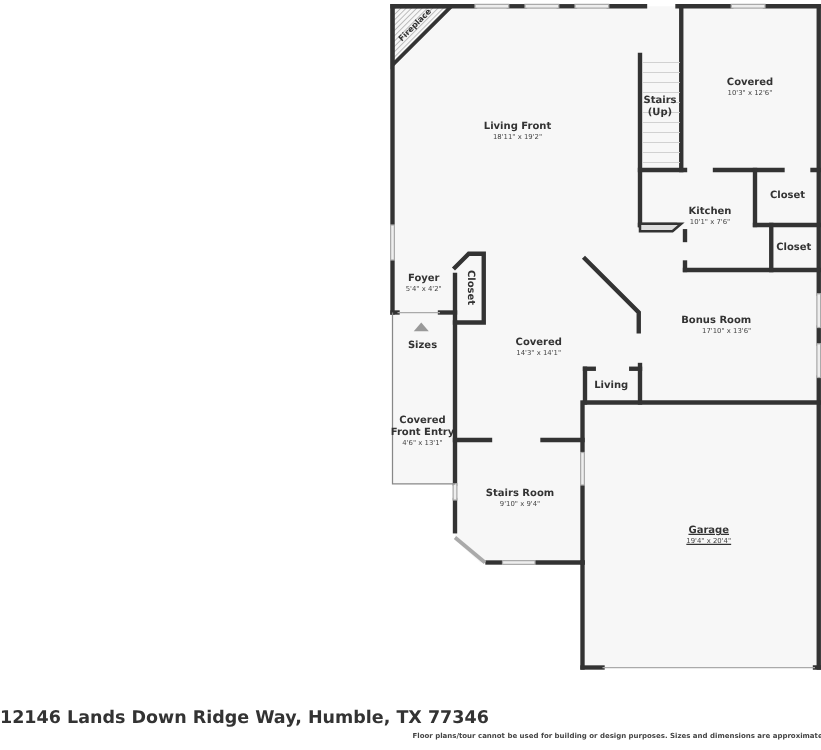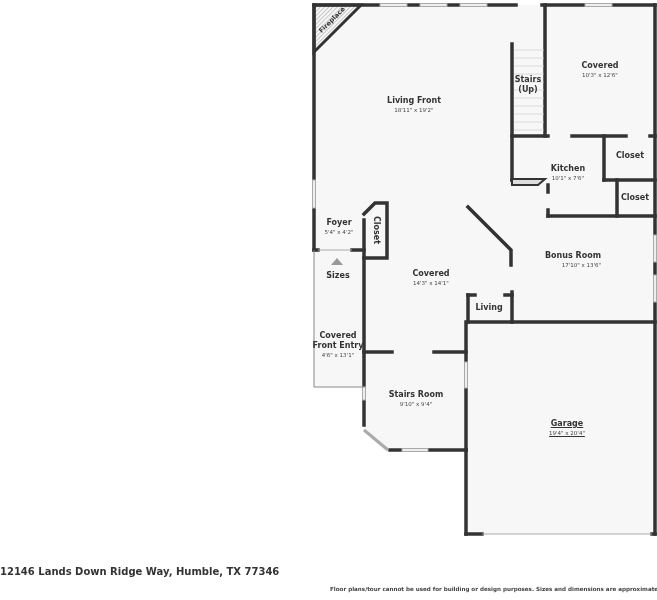--- a/index.html
+++ b/index.html
@@ -1,21 +1,21 @@
 <!DOCTYPE html>
 <html><head>
   <meta charset="utf-8">
   <style>
     html, body { margin: 0; padding: 0; background: #ffffff; }
     body { width: 657px; height: 600px; position: relative; overflow: hidden; font-family: "DejaVu Sans", sans-serif; }
     #plan { position: absolute; left: 0; top: 0; }
     .room-label { position: absolute; text-align: center; transform: translateX(-50%); color: #333; white-space: nowrap; }
     .room-name { font-size: 8px; font-weight: 600; line-height: 10px; }
     .room-dim { font-size: 5.5px; line-height: 8px; color: #444; }
-    .footer-address { position: absolute; left: 0; top: 566px; font-size: 10px; font-weight: 600; color: #333; }
+    .footer-address { position: absolute; left: 0; top: 566px; font-size: 14px; font-weight: 600; color: #333; }
     .footer-floor { position: absolute; left: 12px; top: 583px; font-size: 8px; font-weight: 400; color: #333; margin-top: 37px; }
     .footer-disclaimer { position: absolute; left: 330px; top: 586px; font-size: 5.6px; font-weight: 600; color: #444; white-space: nowrap; }
   </style>
 </head>
 <body>
 
 <svg id="plan" width="657" height="600" viewBox="0 0 657 600" xmlns="http://www.w3.org/2000/svg">
   <defs>
     <pattern id="hatch" patternUnits="userSpaceOnUse" width="3" height="3" patternTransform="rotate(45)">
       <line x1="0" y1="0" x2="0" y2="3" stroke="#999" stroke-width="1"></line>

